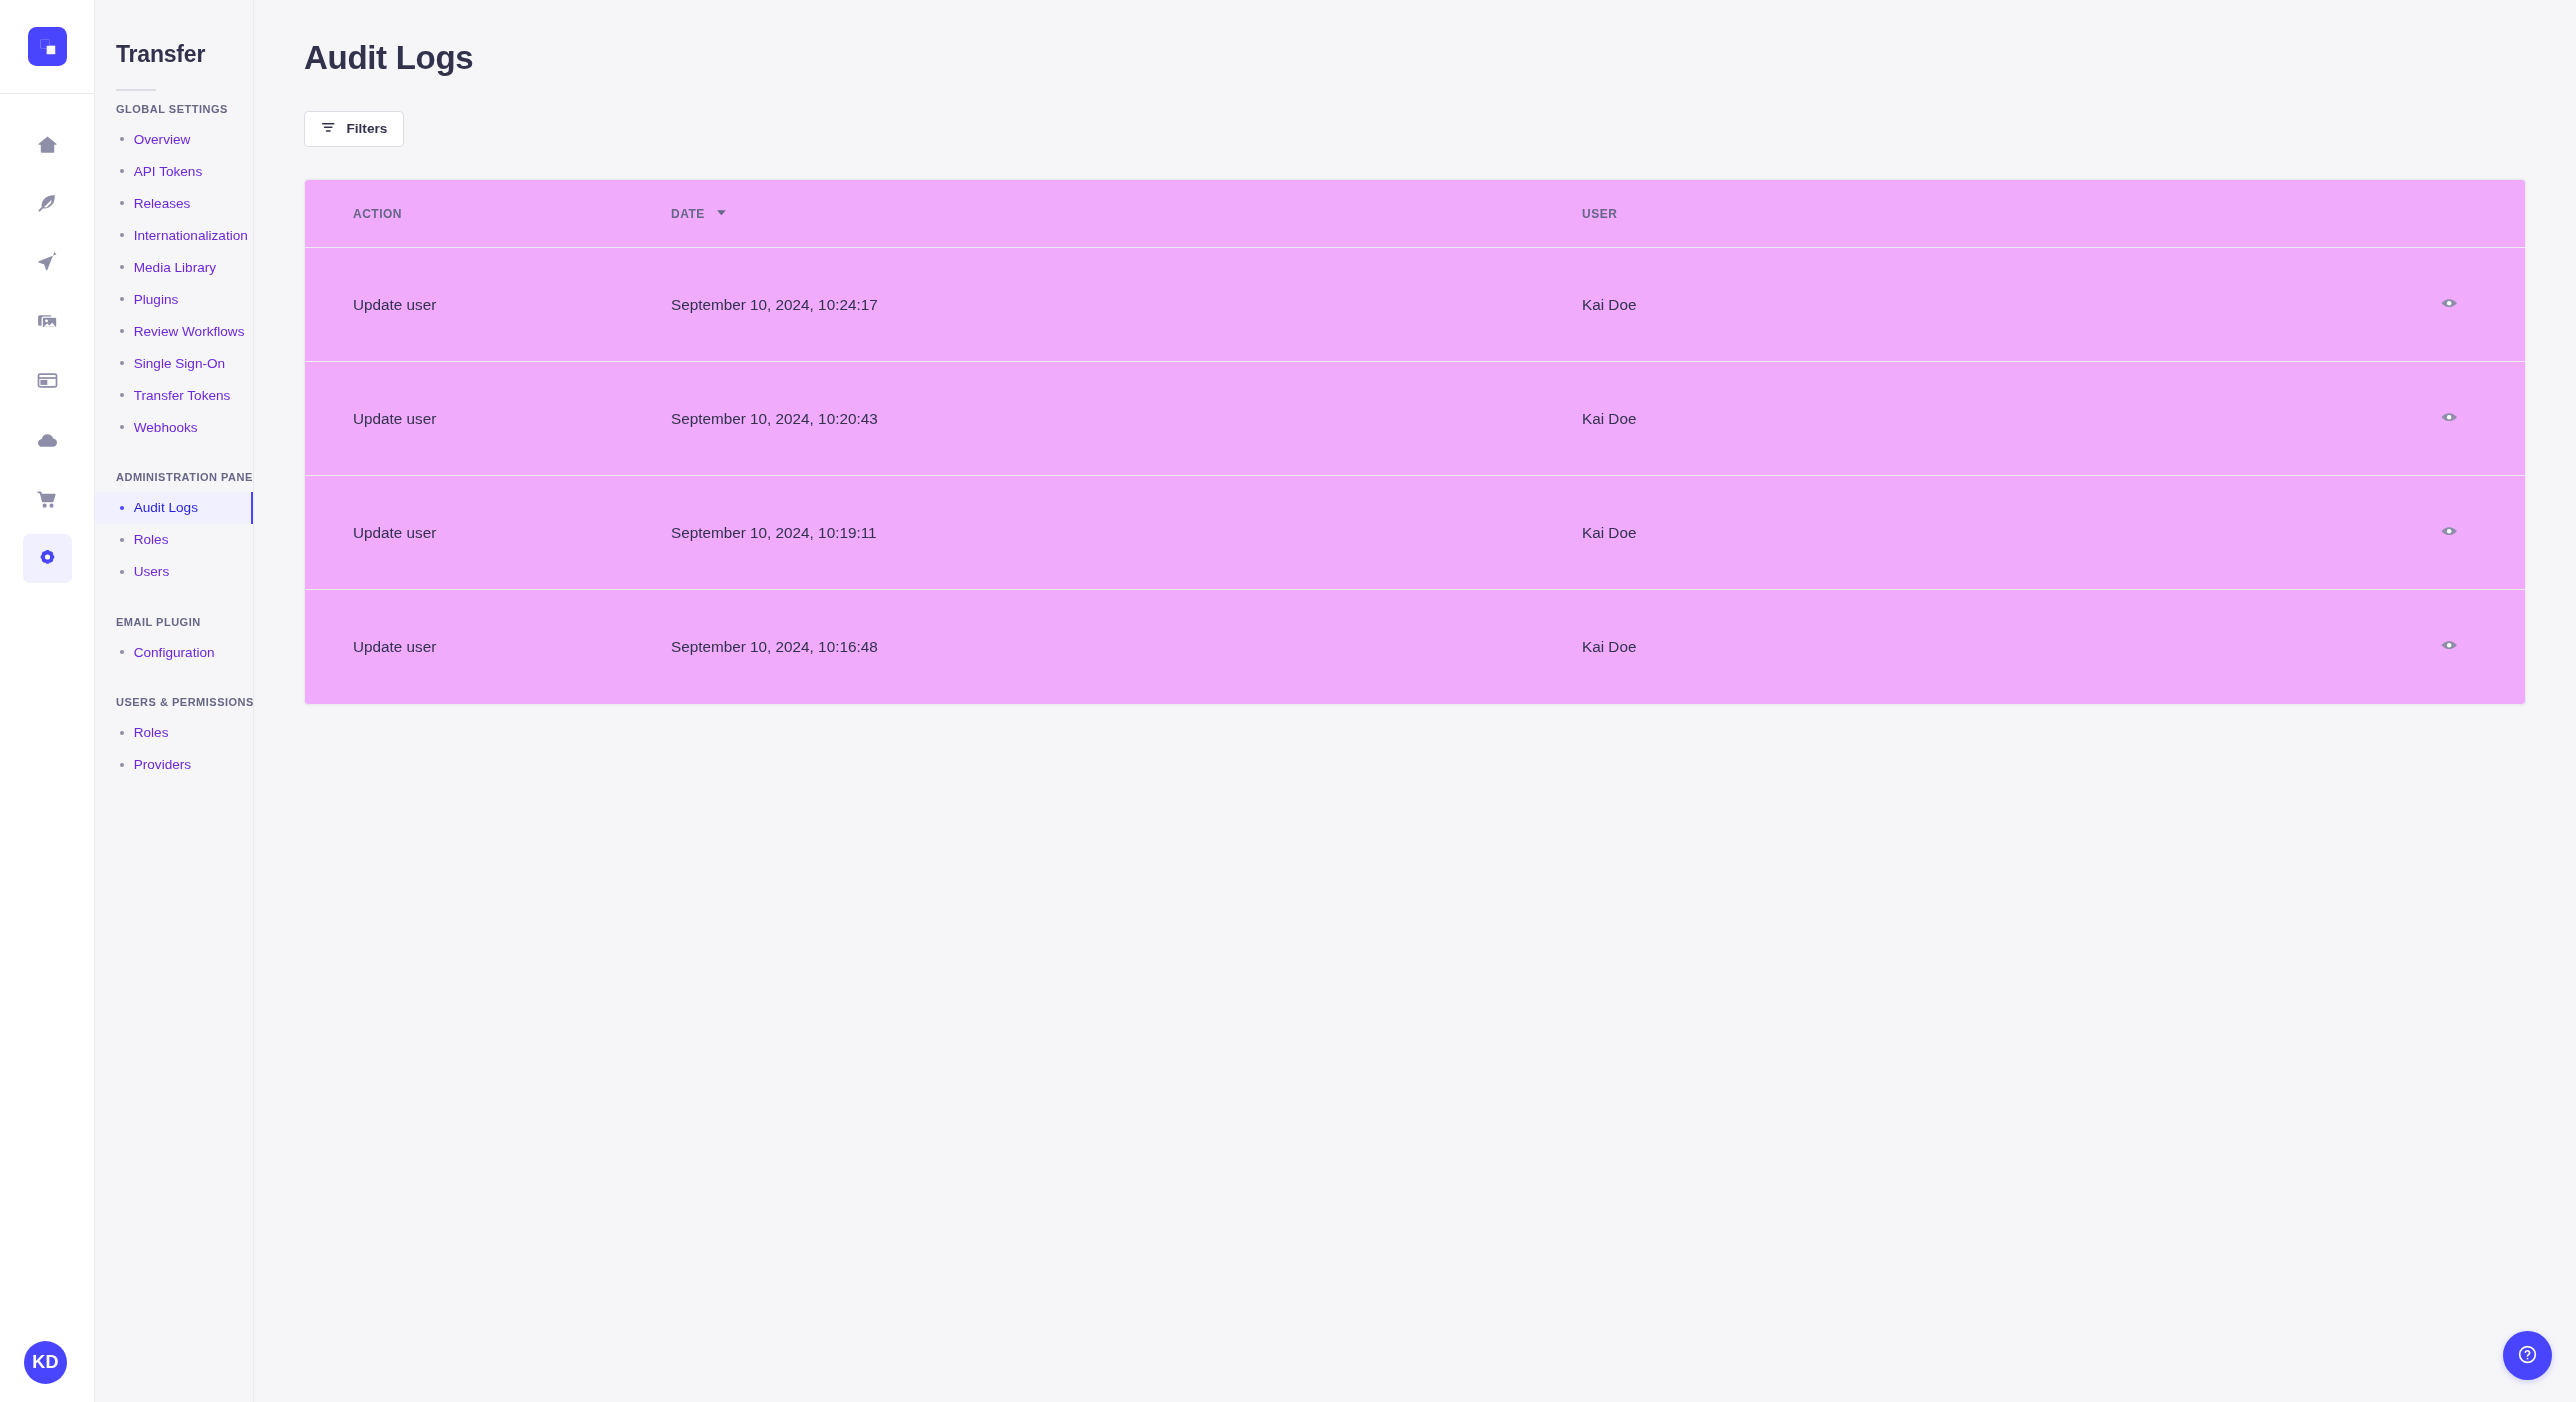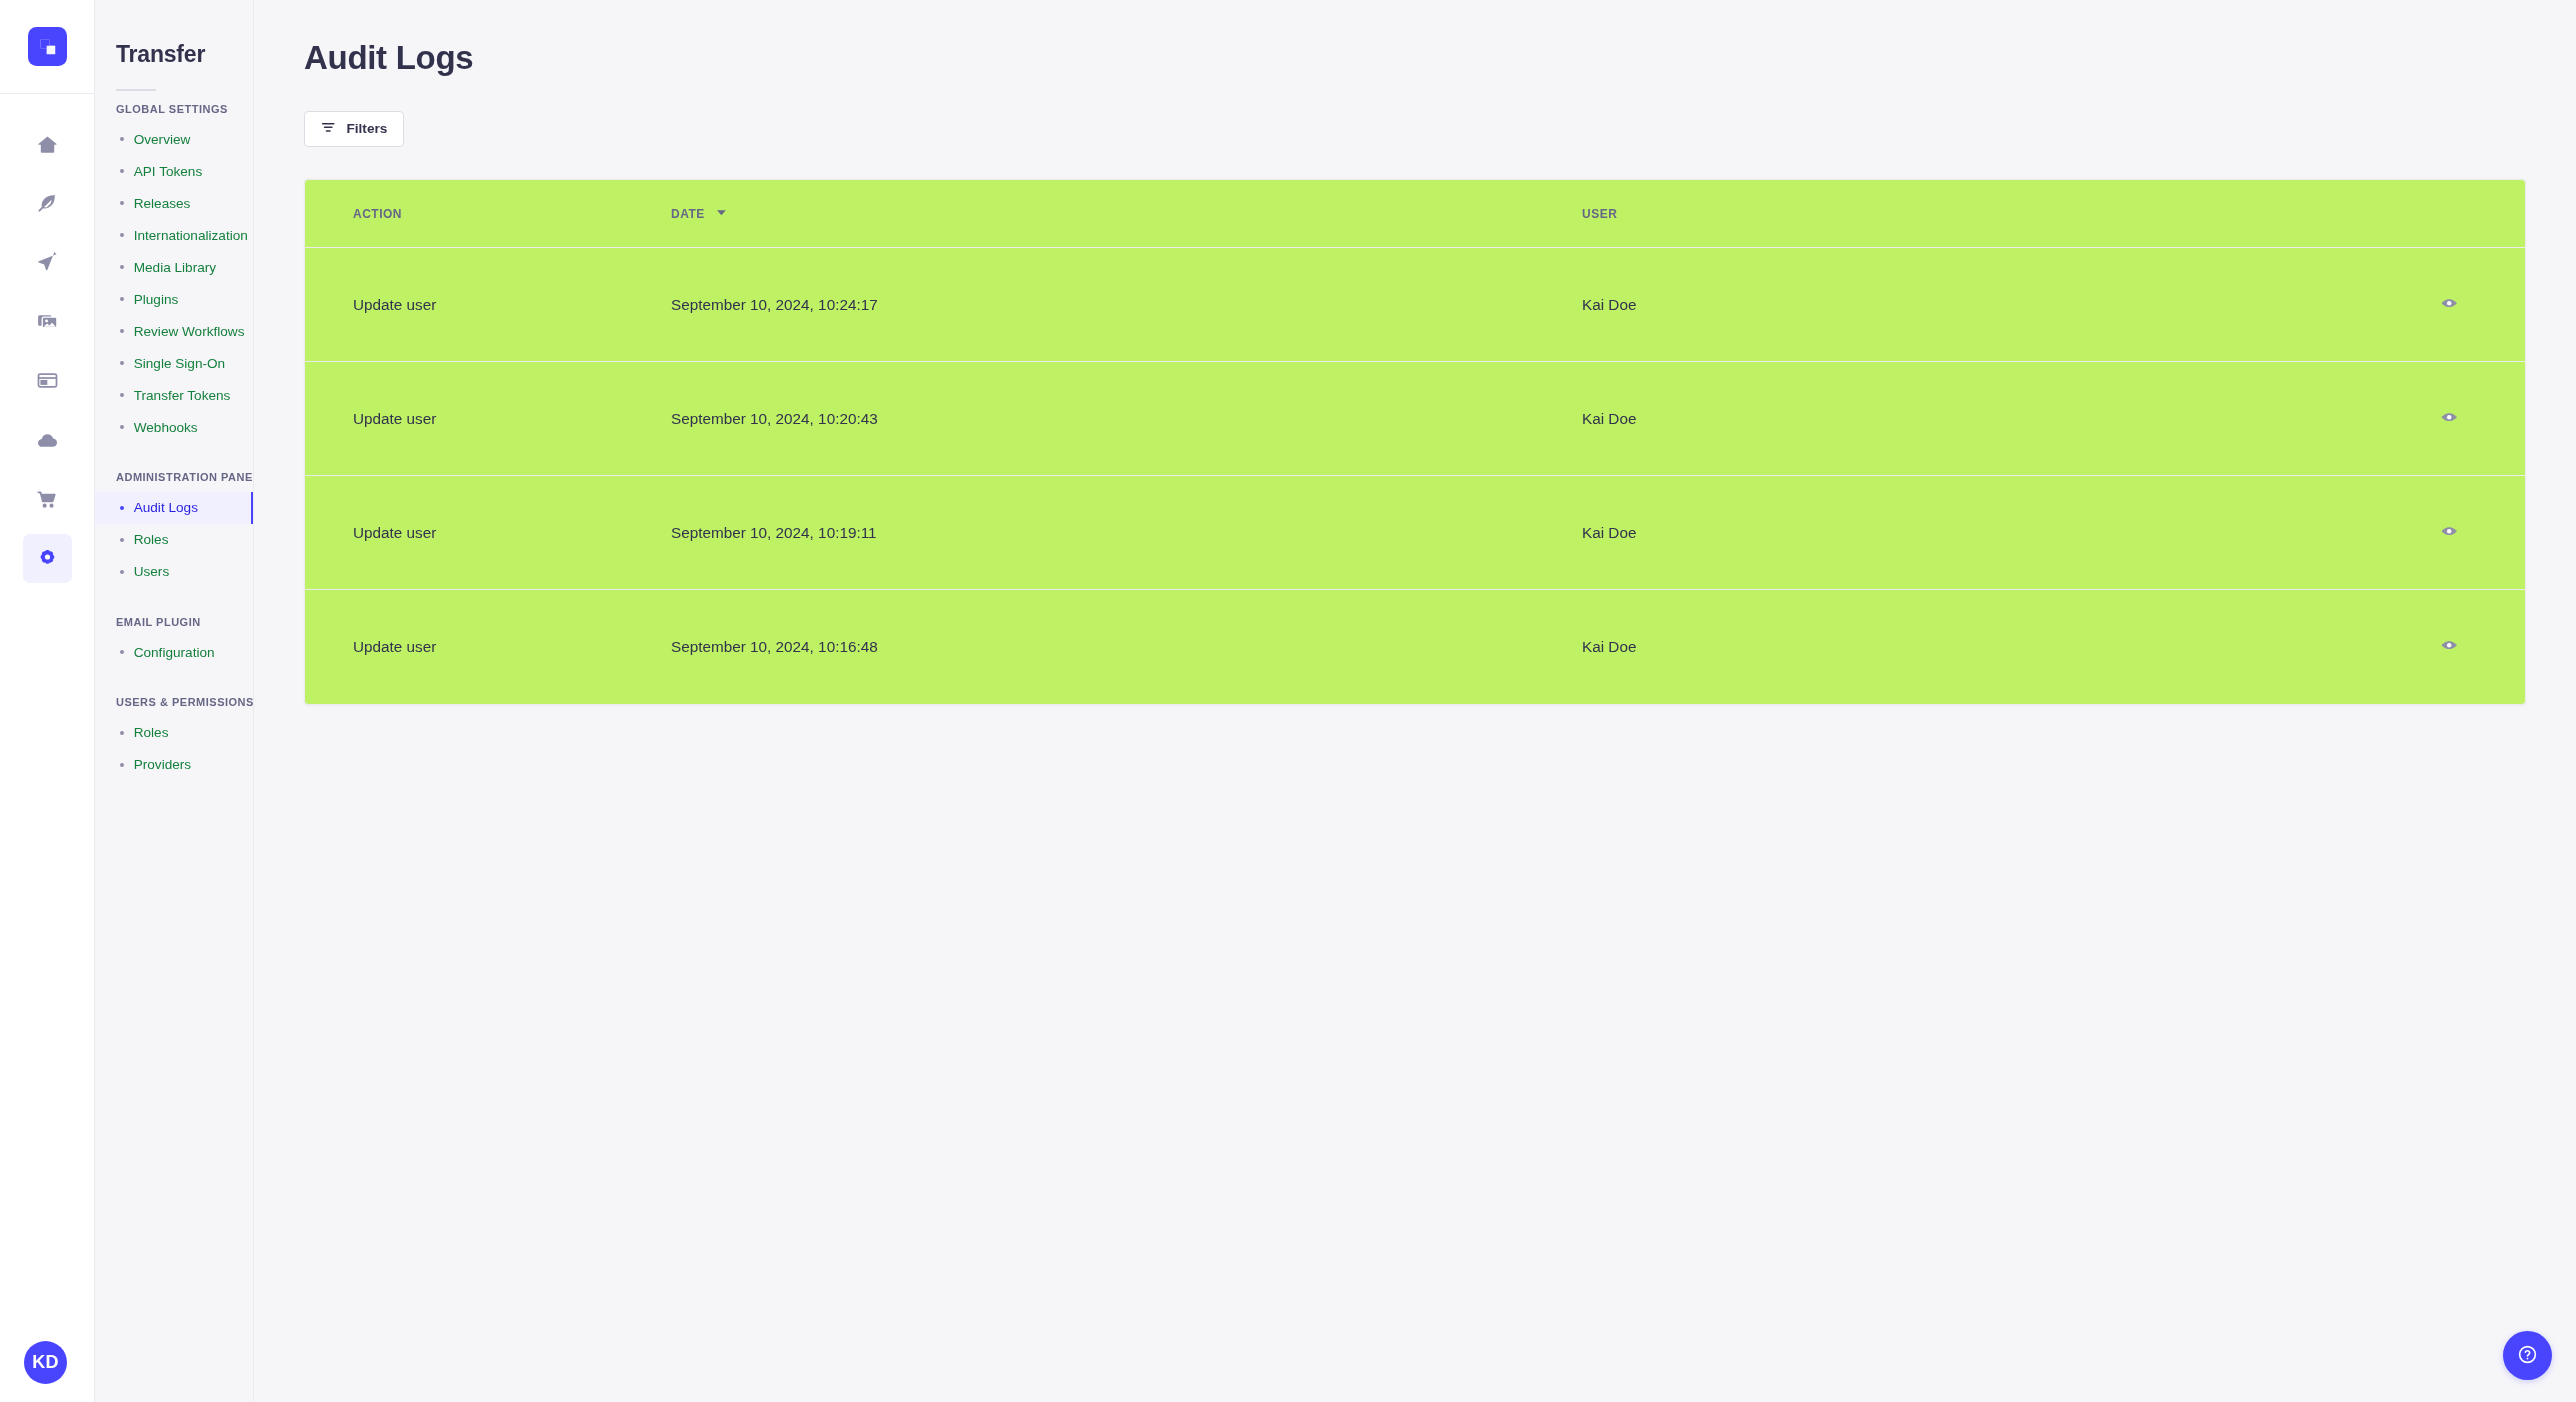--- a/index.html
+++ b/index.html
@@ -136,21 +136,21 @@
 
   .nav-list { list-style: none; margin-top: 8.5px; }
 
   .nav-item {
     display: flex;
     align-items: center;
     gap: 9.4px;
     height: 32px;
     padding-left: 25px;
     font-size: 13.6px;
-    color: #15803d;
+    color: #6d28d9;
     cursor: pointer;
     position: relative;
     white-space: nowrap;
   }
 
   .nav-bullet {
     width: 4.3px;
     height: 4.3px;
     border-radius: 50%;
     background: #8e8ea9;
@@ -213,21 +213,21 @@
     font-size: 13.6px;
     font-weight: 600;
     color: #32324d;
     cursor: pointer;
     font-family: inherit;
   }
 
   
   .table-card {
     margin: 32px 50px 0 50px;
-    background: #bef264;
+    background: #f0abfc;
     border: 0.9px solid #eaeaef;
     border-radius: 4.3px;
     box-shadow: 0 0.9px 3.4px rgba(33,33,52,0.04);
     overflow: hidden;
   }
 
   table { width: 100%; border-collapse: collapse; }
 
   thead th {
     text-align: left;

